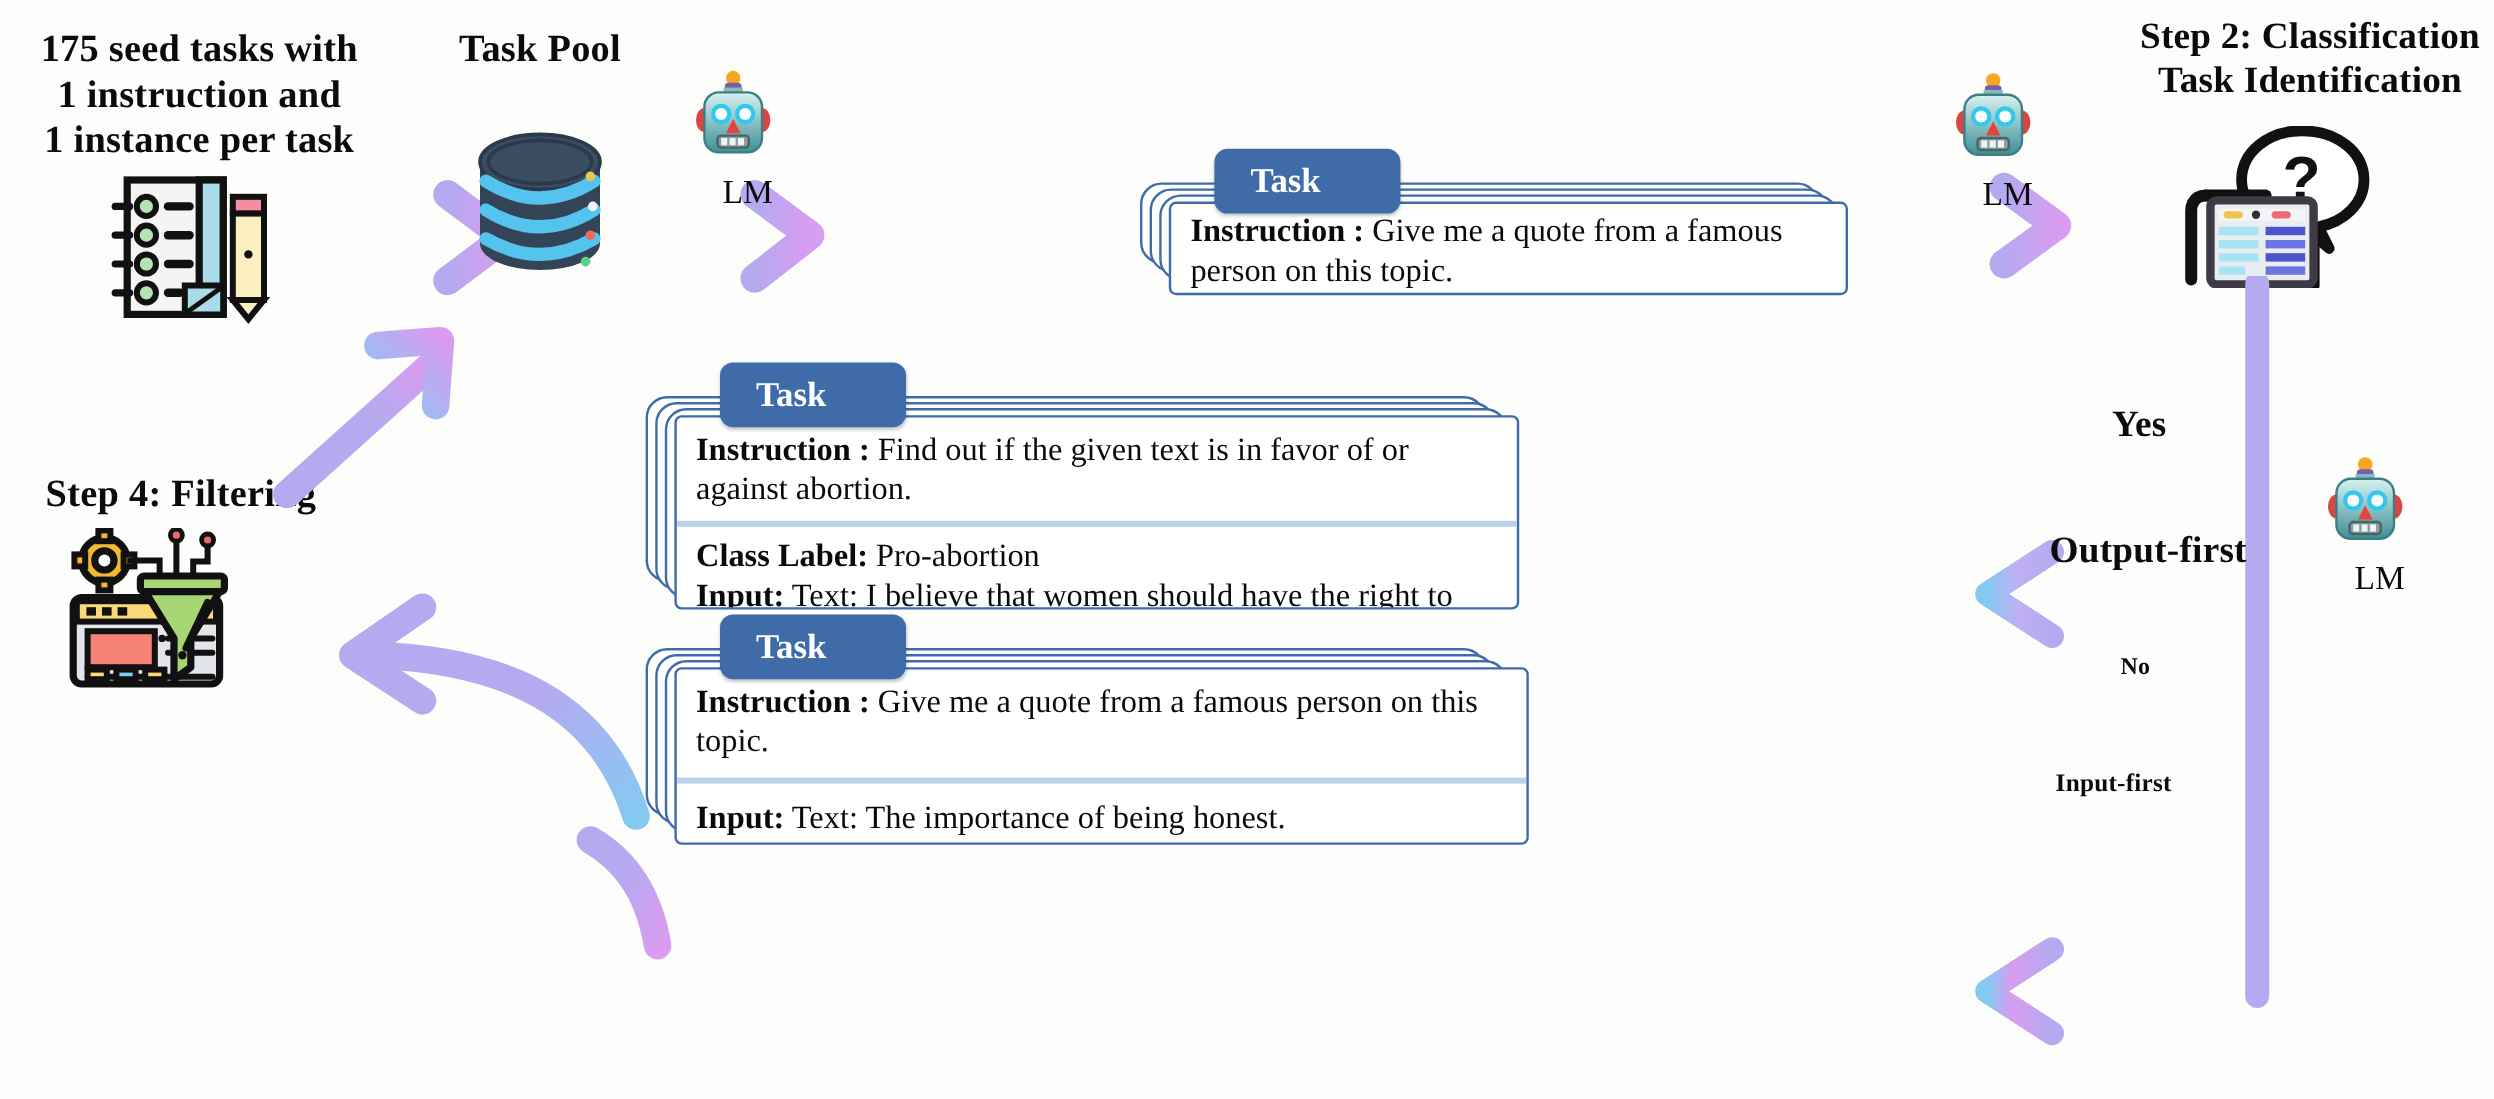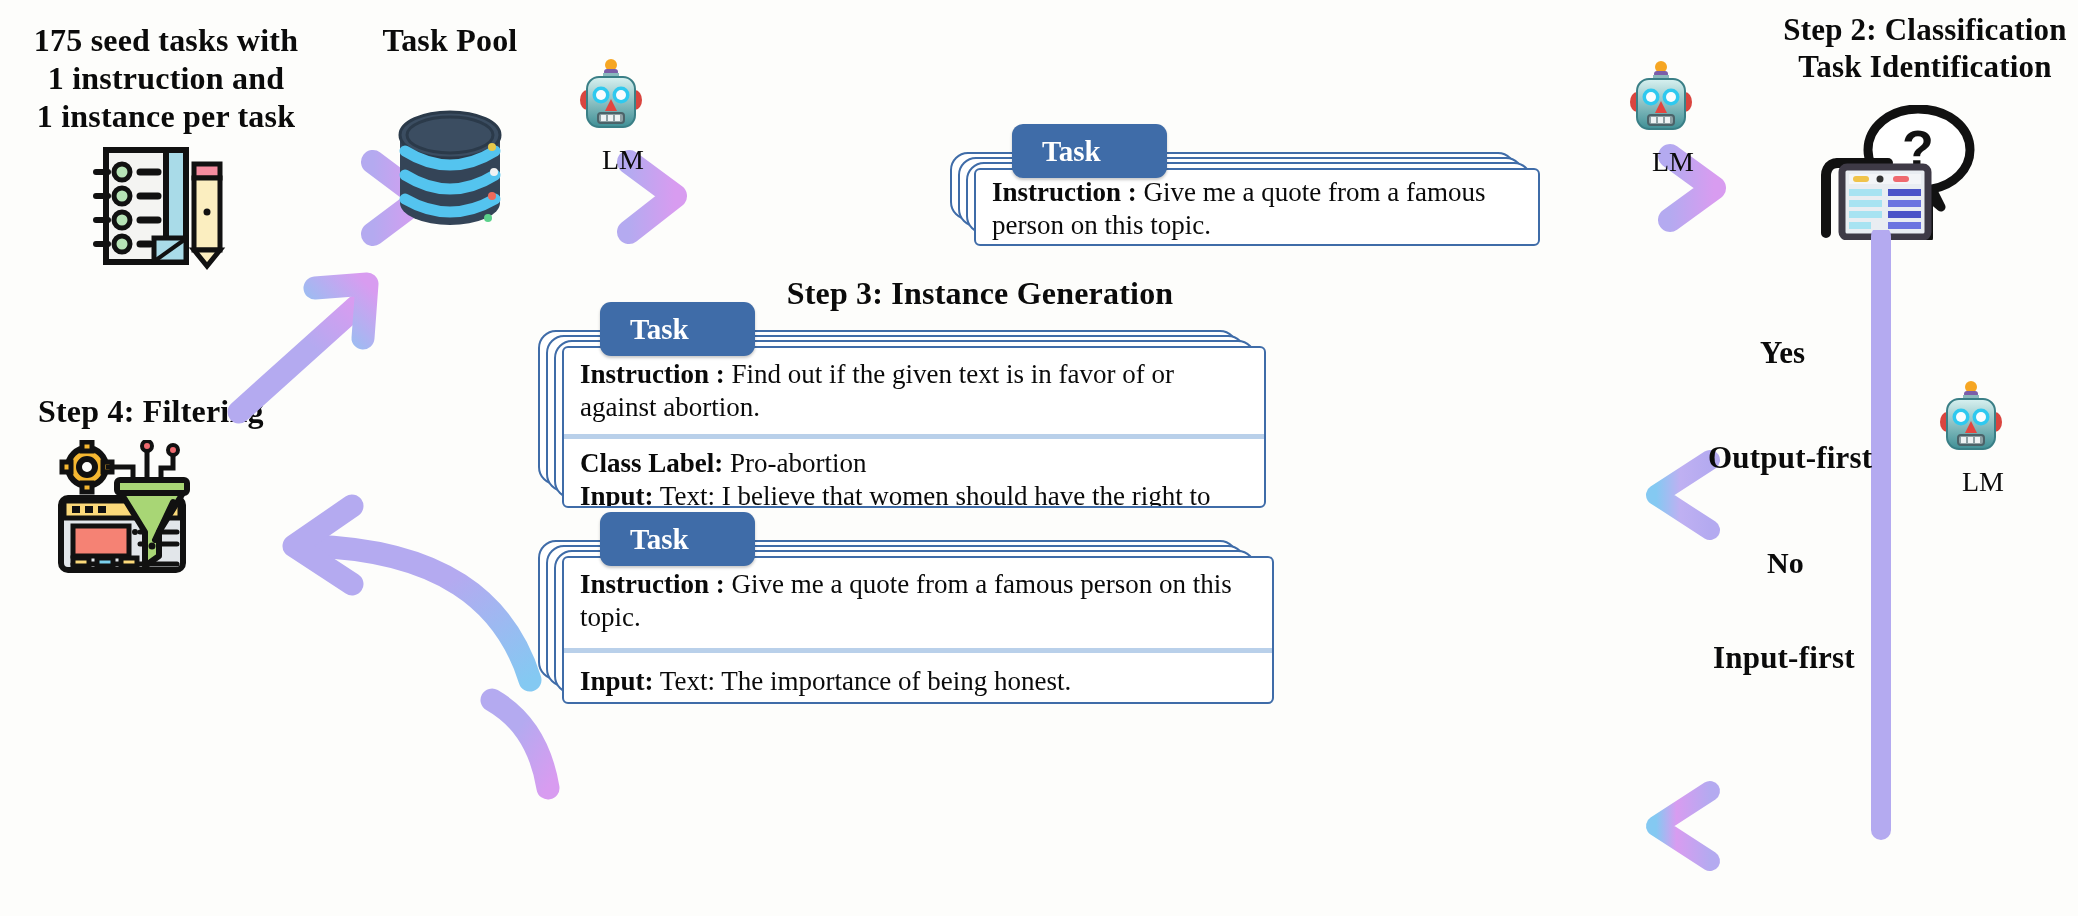--- a/index.html
+++ b/index.html
@@ -257,22 +257,22 @@
 
     <path d="M281 265 Q265 265 258 265 L70 265" stroke="url(#gYes)" stroke-width="20" stroke-linecap="round" fill="none"></path>
     <path d="M110 230 L56 265 L110 300" stroke="url(#gYes)" stroke-width="20" stroke-linecap="round" stroke-linejoin="round" fill="none"></path>
 
     <path d="M281 596 Q265 596 258 596 L70 596" stroke="url(#gNo)" stroke-width="20" stroke-linecap="round" fill="none"></path>
     <path d="M110 561 L56 596 L110 631" stroke="url(#gNo)" stroke-width="20" stroke-linecap="round" stroke-linejoin="round" fill="none"></path>
   </svg>
 
   <div class="abs heading nowrap" style="left:1760px; top:335px; font-size:31px;">Yes</div>
   <div class="abs heading nowrap" style="left:1708px; top:440px; font-size:31px;">Output-first</div>
-  <div class="abs heading nowrap" style="left:1767px; top:545px; font-size:30px;">No</div>
-  <div class="abs heading nowrap" style="left:1713px; top:640px; font-size:31px;">Input-first</div>
+  <div class="abs heading nowrap" style="left:1767px; top:545px; font-size:20px;">No</div>
+  <div class="abs heading nowrap" style="left:1713px; top:640px; font-size:21px;">Input-first</div>
 
   <div class="abs" style="left:1938px; top:380px;">
     <svg width="66" height="78" viewBox="0 0 66 78">
       <defs>
         <linearGradient id="rg3" x1="0" y1="0" x2="0" y2="1">
           <stop offset="0%" stop-color="#d8f1f0"></stop>
             <stop offset="100%" stop-color="#3f8f95"></stop>
         </linearGradient>
       </defs>
       <circle cx="33" cy="7" r="6" fill="#f6a623"></circle>
@@ -289,21 +289,20 @@
       <rect x="20" y="55" width="26" height="10" rx="3" fill="#8d9fa3" stroke="#4b6268" stroke-width="2"></rect>
       <g fill="#eef3f4">
           <rect x="23" y="57" width="5" height="6"></rect>
           <rect x="30" y="57" width="5" height="6"></rect>
           <rect x="37" y="57" width="5" height="6"></rect>
         </g>
     </svg>
     <div class="lm-label" style="margin-top:4px;">LM</div>
   </div>
 
-  <div class="abs heading" style="left:680px; top:275px; width:600px; font-size:32px;">Step 3: Instance Generation</div>
 
   <div class="card-stack" style="left:538px; top:330px; width:740px; height:180px;">
     <div class="card-ghost" style="left:0px; top:0px; width:700px; height:155px;"></div>
     <div class="card-ghost" style="left:8px; top:5px; width:700px; height:157px;"></div>
     <div class="card-ghost" style="left:16px; top:10px; width:702px; height:159px;"></div>
     <div class="card-main" style="left:24px; top:16px; width:704px; height:162px;">
       <div class="card-row" style="padding-top:10px;">
         <div class="card-text">
           <b>Instruction :</b>
           <span>Find out if the given text is in favor of or against abortion.</span>

